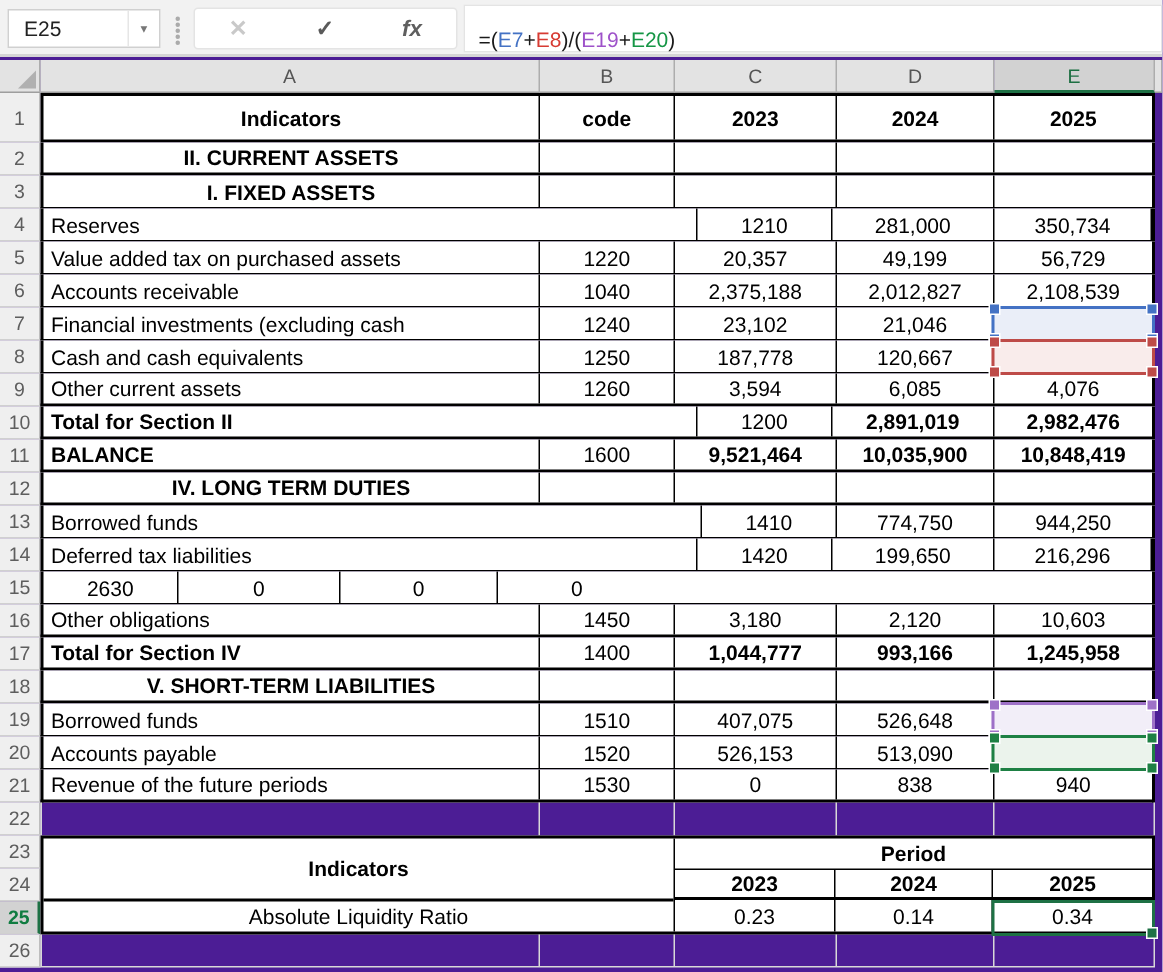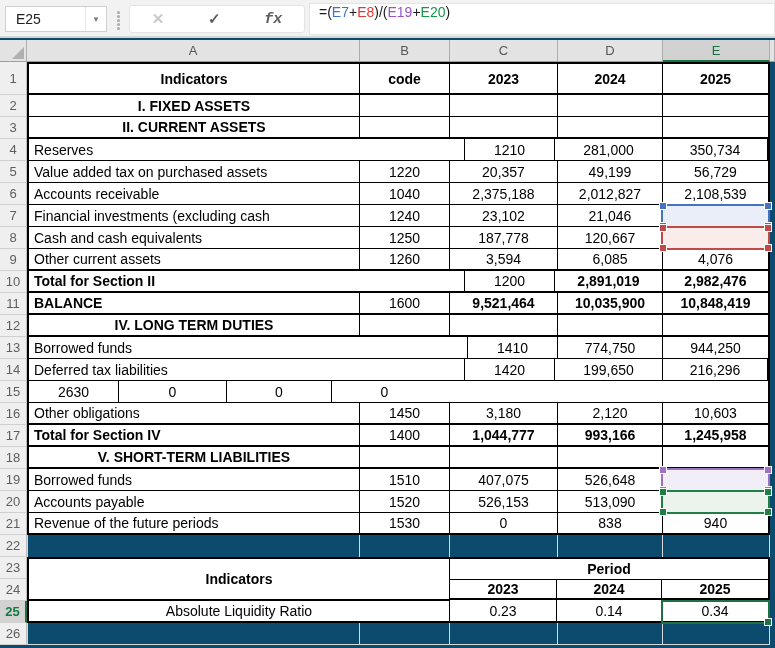--- a/index.html
+++ b/index.html
@@ -1,32 +1,32 @@
 <!DOCTYPE html>
 <html><head>
 <meta charset="utf-8">
 <style>
   html,body{margin:0;padding:0;background:#fff;}
   .app{
     position:relative;width:775px;height:648px;overflow:hidden;
-    font-family:"Liberation Sans",sans-serif;background:#0c4a6e;
+    font-family:"Liberation Sans",sans-serif;background:#4c1d95;
     -webkit-font-smoothing:antialiased;
   }
   
   .fbar{position:absolute;left:0;top:0;width:775px;height:38px;background:#F2F2F2;border-bottom:2px solid #D5D5D5;box-sizing:border-box;}
   .namebox{position:absolute;left:5px;top:6px;width:102px;height:26px;background:#fff;border:1px solid #D0D0D0;box-sizing:border-box;display:flex;align-items:center;}
   .namebox .nb-text{flex:1;padding-left:10px;font-size:14px;color:#222;}
   .namebox .nb-arrow{width:20px;text-align:center;font-size:9px;color:#777;border-left:1px solid #E6E6E6;line-height:24px;height:24px;}
   .dots{position:absolute;left:117px;top:11px;width:3px;height:3px;border-radius:50%;background:#ABABAB;
     box-shadow:0 4px 0 #ABABAB,0 8px 0 #ABABAB,0 12px 0 #ABABAB,0 16px 0 #ABABAB;}
   .fb-btns{position:absolute;left:129px;top:5px;width:176px;height:28px;background:#fff;border:1px solid #E4E4E4;border-radius:3px;box-sizing:border-box;display:flex;align-items:center;justify-content:space-around;}
   .btn-x{color:#C9C9C9;font-size:15px;font-weight:bold;}
   .btn-check{color:#5A5A5A;font-size:15px;font-weight:bold;}
-  .btn-fx{color:#5F5F5F;font-size:15px;font-weight:600;font-style:italic;font-family:Liberation Mono, monospace;}
-  .fb-input{position:absolute;left:309px;top:3px;width:466px;height:32px;background:#fff;border:1px solid #E4E4E4;box-sizing:border-box;display:flex;align-items:flex-start;padding-left:9px;font-size:14px;}
+  .btn-fx{color:#5F5F5F;font-size:15px;font-weight:600;font-style:italic;font-family:Liberation Sans, sans-serif;}
+  .fb-input{position:absolute;left:309px;top:3px;width:466px;height:32px;background:#fff;border:1px solid #E4E4E4;box-sizing:border-box;display:flex;align-items:flex-end;padding-left:9px;font-size:14px;}
   
   .colhdr{position:absolute;left:0;top:40px;width:775px;height:22px;display:flex;}
   .ch{box-sizing:border-box;background:#E3E3E3;border-right:1px solid #ADADAD;border-bottom:1px solid #9E9E9E;color:#565656;font-size:13px;display:flex;align-items:center;justify-content:center;}
   .ch.corner{width:27px;position:relative;}
   .ch.corner .tri{position:absolute;right:2px;bottom:2px;width:0;height:0;border-left:12px solid transparent;border-bottom:12px solid #B0B0B0;}
   .ch.active{background:#D2D2D2;color:#1D6F42;border-bottom:2px solid #1E7145;}
   .ch.fill{flex:1;}
   
   .rowhdrs{position:absolute;left:0;top:62px;width:27px;}
   .rh{box-sizing:border-box;height:22px;background:#EFEFEF;border-bottom:1px solid #D0D0D0;border-right:1px solid #BDBDBD;color:#5E5E5E;font-size:13px;display:flex;align-items:center;justify-content:center;}
@@ -138,29 +138,29 @@
     </div>
 
   <div class="trows" id="trows">
       <div class="trow h1 tb">
         <div class="c cA center bold">Indicators</div>
         <div class="c cB bold">code</div>
         <div class="c cC bold">2023</div>
         <div class="c cD bold">2024</div>
         <div class="c cE bold">2025</div>
       </div>
-      <div class="trow">
-        <div class="c cA center bold">I. FIXED ASSETS</div>
+      <div class="trow tb">
+        <div class="c cA center bold">II. CURRENT ASSETS</div>
         <div class="c cB"></div>
         <div class="c cC"></div>
         <div class="c cD"></div>
         <div class="c cE"></div>
       </div>
-      <div class="trow tb">
-        <div class="c cA center bold">II. CURRENT ASSETS</div>
+      <div class="trow">
+        <div class="c cA center bold">I. FIXED ASSETS</div>
         <div class="c cB"></div>
         <div class="c cC"></div>
         <div class="c cD"></div>
         <div class="c cE"></div>
       </div>
       <div class="trow">
         <div class="c cA">Reserves</div>
         <div class="c cB">1210</div>
         <div class="c cC">281,000</div>
         <div class="c cD">350,734</div>

